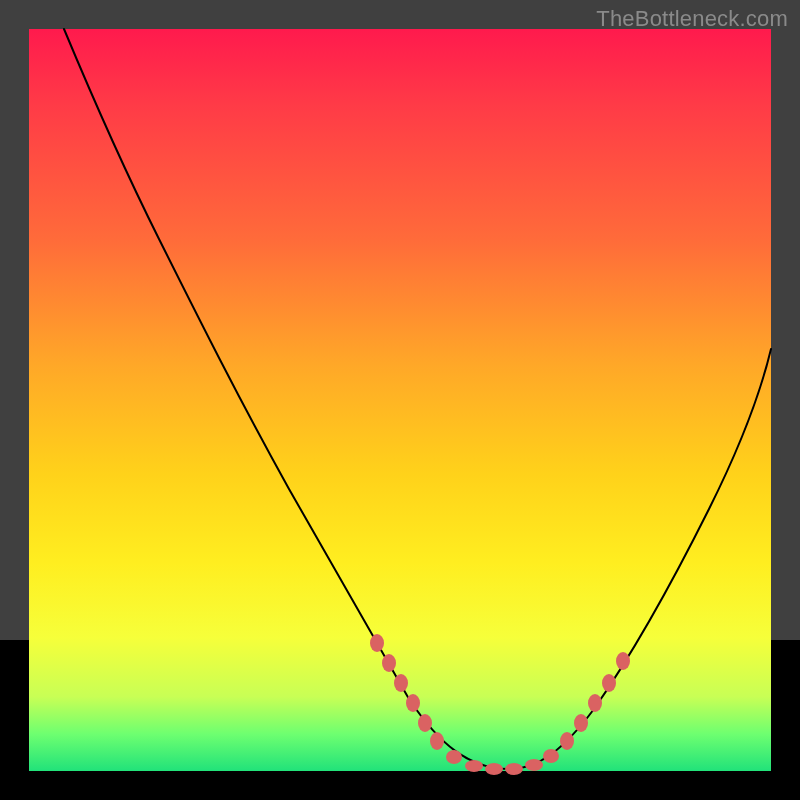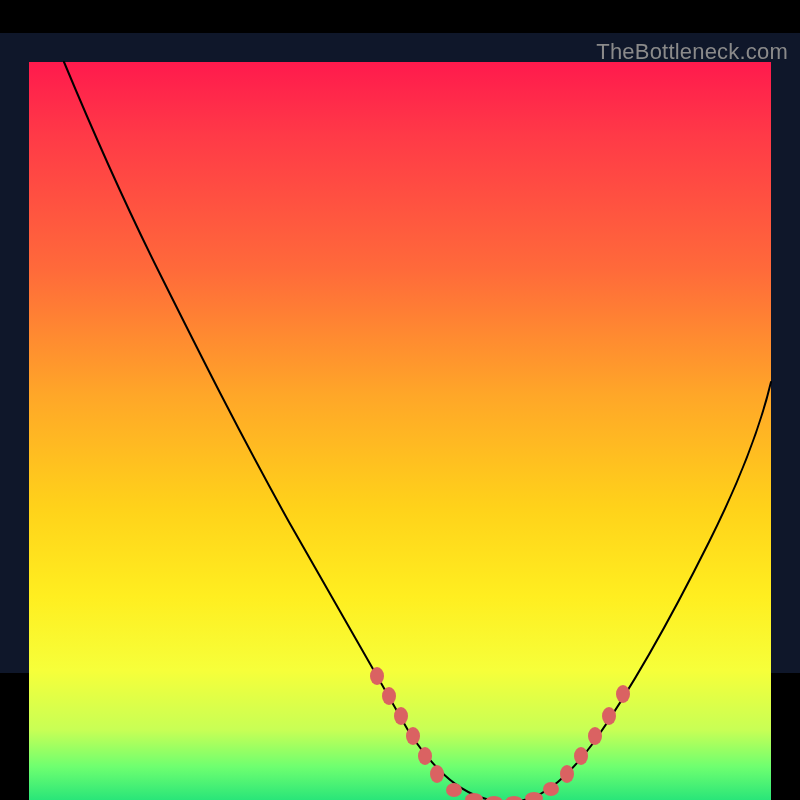--- a/index.html
+++ b/index.html
@@ -10,22 +10,21 @@
     background: #000;
     overflow: hidden;
     font-family: Arial, Helvetica, sans-serif;
   }
   .frame {
     position: absolute;
     left: 0;
     top: 0;
     width: 800px;
     height: 640px;
-    background: #0f172a;
-    margin-top: 33px;
+    background: #404040;
   }
   .plot-area {
     position: absolute;
     left: 29px;
     top: 29px;
     width: 742px;
     height: 742px;
     
     background: linear-gradient(to bottom,
       #ff1a4d 0%,

